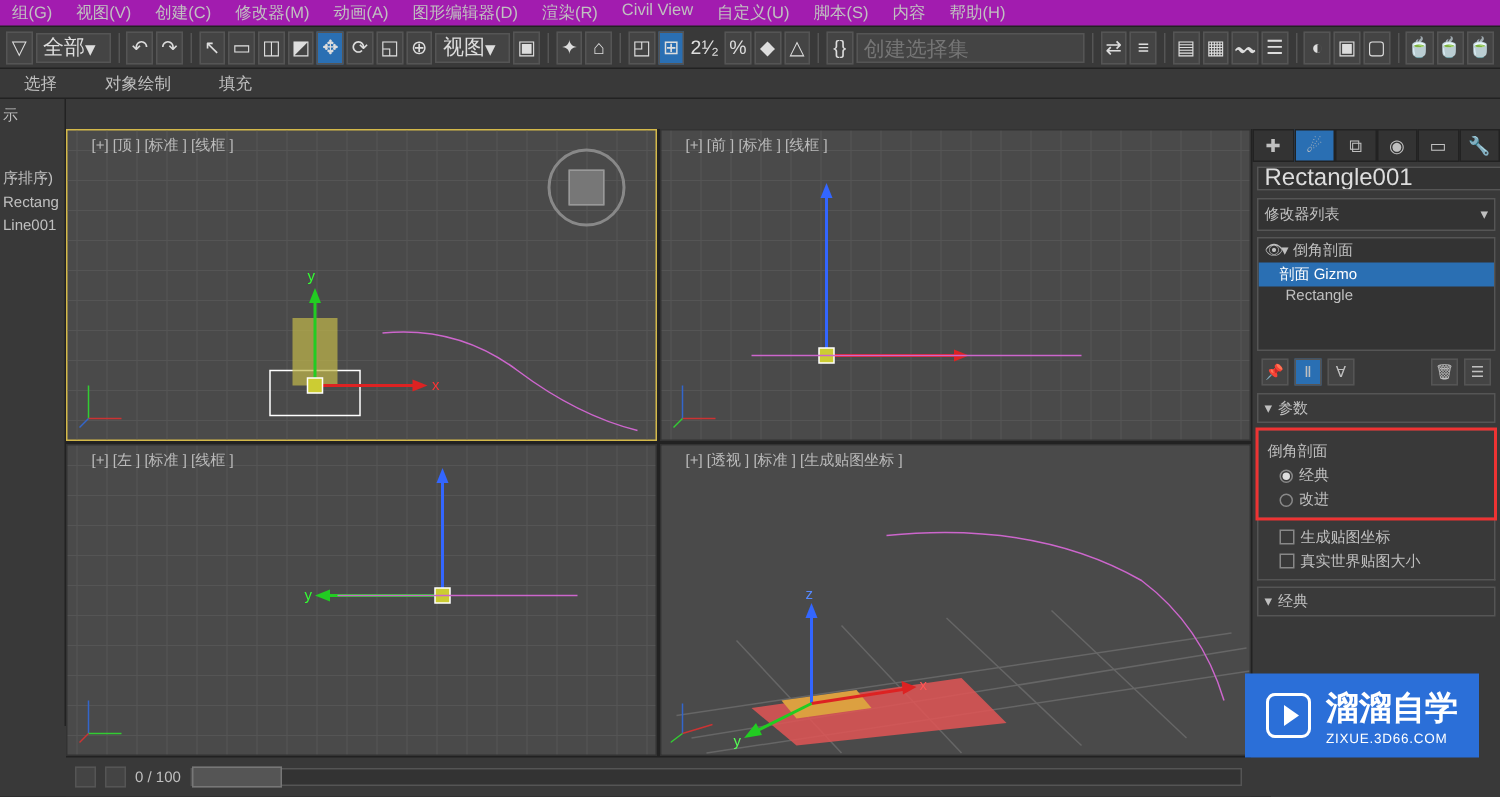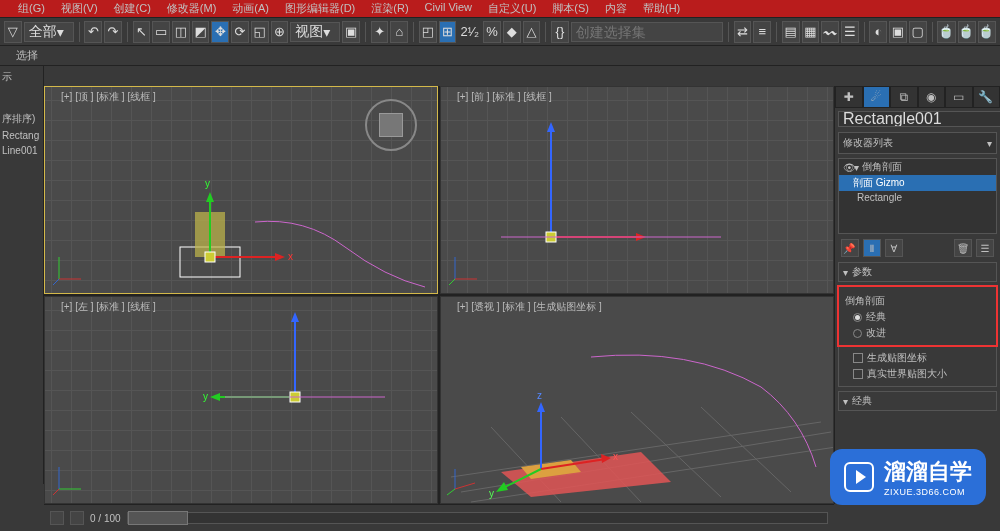--- a/index.html
+++ b/index.html
@@ -1,30 +1,30 @@
 <!DOCTYPE html>
 <html><head>
 <meta charset="utf-8">
 <style>
 * { margin: 0; padding: 0; box-sizing: border-box; font-family: "Microsoft YaHei", sans-serif; }
 body { background: #393939; color: #c0c0c0; font-size: 11px; width: 1000px; height: 531px; overflow: hidden; position: relative; }
 
 
-.menubar { display: flex; background: #b91c1c; height: 18px; padding: 0 10px; border-bottom: 1px solid #222; }
+.menubar { display: flex; background: #a21caf; height: 18px; padding: 0 0; border-bottom: 1px solid #222; }
 .menubar span { padding: 1px 8px; cursor: pointer; }
 
 
 .toolbar { display: flex; align-items: center; background: #393939; height: 28px; padding: 2px 4px; gap: 2px; border-bottom: 1px solid #222; }
 .tb-sep { width: 1px; height: 20px; background: #555; margin: 0 3px; }
 .tb-btn { width: 22px; height: 22px; background: #444; border: 1px solid #555; display: inline-flex; align-items: center; justify-content: center; cursor: pointer; color: #ddd; font-size: 13px; }
 .tb-btn.blue { background: #2a6fb3; }
 .tb-dd { background: #444; border: 1px solid #555; height: 20px; padding: 0 4px; color: #ddd; font-size: 14px; display: inline-flex; align-items: center; min-width: 50px; }
 
 
-.subbar { display: flex; background: #393939; height: 20px; padding: 0 10px; border-bottom: 1px solid #222; gap: 20px; flex-direction: column; }
+.subbar { display: flex; background: #393939; height: 20px; padding: 0 10px; border-bottom: 1px solid #222; gap: 20px; }
 .subbar span { padding: 2px 6px; cursor: pointer; }
 
 
 .leftpanel { position: absolute; left: 0; top: 66px; width: 44px; height: 418px; background: #393939; border-right: 1px solid #222; font-size: 10px; padding: 2px; }
 .leftpanel div { padding: 2px 0; }
 
 
 .viewports { position: absolute; left: 44px; top: 86px; width: 790px; height: 418px; display: grid; grid-template-columns: 1fr 1fr; grid-template-rows: 1fr 1fr; gap: 2px; background: #222; }
 .viewport { background: #4a4a4a; position: relative; overflow: hidden; border: 1px solid #333; }
 .viewport.active { border: 1px solid #d4b94a; }
@@ -65,21 +65,21 @@
 .rollout-h { background: #3a3a3a; border: 1px solid #555; padding: 2px 4px; font-size: 10px; display: flex; align-items: center; gap: 4px; }
 .rollout-body { border: 1px solid #555; border-top: none; padding: 4px 6px; font-size: 10px; }
 .rollout-body.highlight { outline: 2px solid #e33; outline-offset: -1px; }
 .radio-row, .check-row { display: flex; align-items: center; gap: 4px; padding: 1px 0 1px 8px; }
 .radio { width: 9px; height: 9px; border-radius: 50%; border: 1px solid #888; display: inline-flex; align-items: center; justify-content: center; }
 .radio.on::after { content: ""; width: 5px; height: 5px; background: #ddd; border-radius: 50%; }
 .chk { width: 10px; height: 10px; border: 1px solid #888; display: inline-block; }
 .sect-title { padding: 1px 0; margin-top: 2px; }
 
 
-.watermark { position: absolute; right: 14px; bottom: 26px; background: #2b6fd8; color: #fff; padding: 8px 14px; display: flex; align-items: center; gap: 10px; font-size: 22px; font-weight: bold; border-radius: 12px; }
+.watermark { position: absolute; right: 14px; bottom: 26px; background: #2b6fd8; color: #fff; padding: 8px 14px; display: flex; align-items: center; gap: 10px; font-size: 22px; font-weight: bold; border-radius: 0; }
 .watermark .play { width: 30px; height: 30px; border: 2px solid #fff; border-radius: 6px; display: flex; align-items: center; justify-content: center; }
 .watermark .play::after { content: ""; border-left: 10px solid #fff; border-top: 7px solid transparent; border-bottom: 7px solid transparent; margin-left: 3px; }
 .watermark .txt small { display: block; font-size: 9px; font-weight: normal; letter-spacing: 0.5px; }
 
 
 .timeslider { position: absolute; left: 44px; bottom: 0; right: 166px; height: 27px; background: #393939; border-top: 1px solid #222; display: flex; align-items: center; padding: 0 6px; gap: 6px; font-size: 10px; }
 .ts-btn { width: 14px; height: 14px; border: 1px solid #555; background: #444; display: inline-block; }
 .ts-track { flex: 1; height: 12px; background: #333; border: 1px solid #555; position: relative; }
 .ts-thumb { position: absolute; left: 0; top: -2px; width: 60px; height: 14px; background: #555; border: 1px solid #777; }
 </style>

